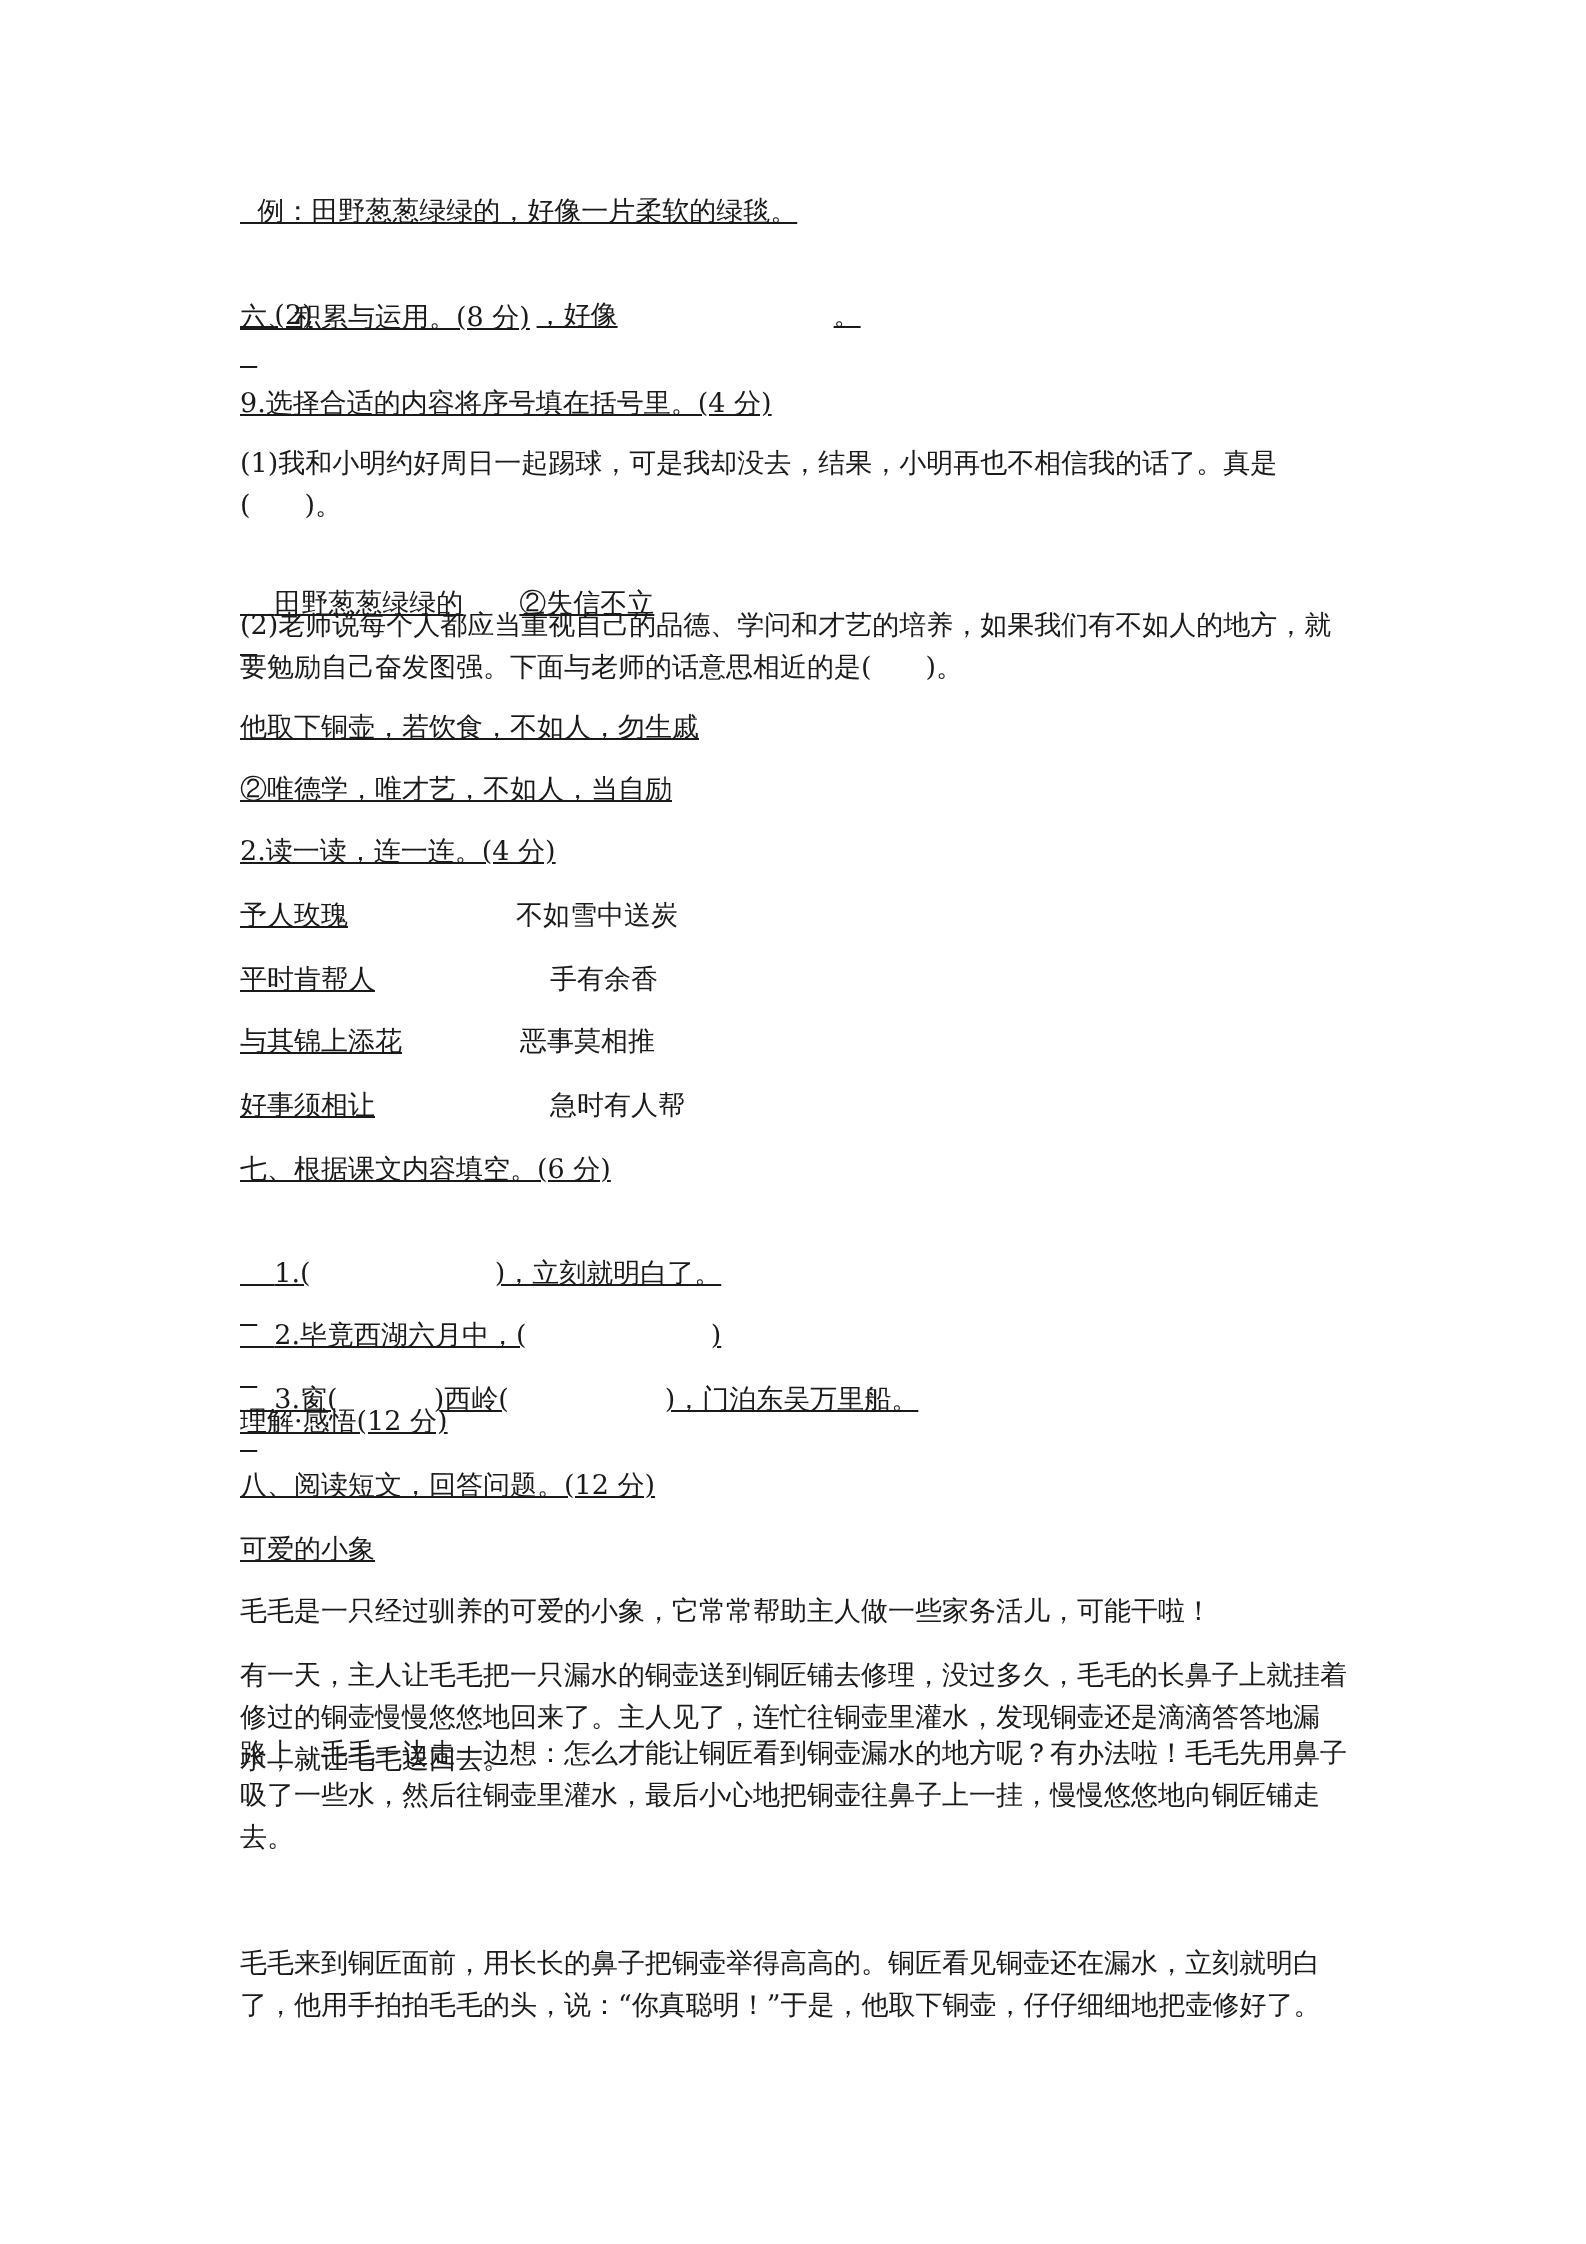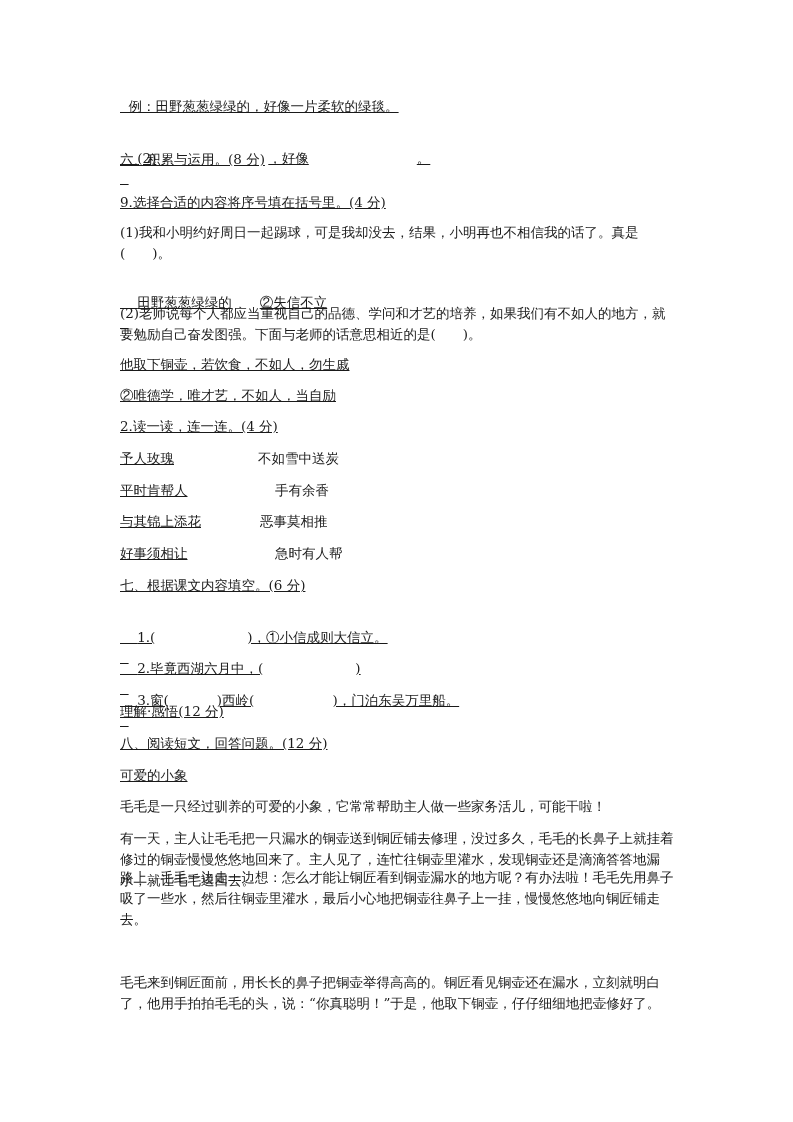--- a/index.html
+++ b/index.html
@@ -42,21 +42,21 @@
   <div class="line" style="top:480px">平时肯帮人</div>
   <div class="match-right" style="top:480px;left:275px">手有余香</div>
   <div class="line" style="top:511px">与其锦上添花</div>
   <div class="match-right" style="top:511px;left:260px">恶事莫相推</div>
   <div class="line" style="top:543px">好事须相让</div>
   <div class="match-right" style="top:543px;left:275px">急时有人帮</div>
 
   <div class="line" style="top:575px">七、根据课文内容填空。(6 分)</div>
 
   <div class="line" style="top:607px">
-    <span>1.(</span><span class="gap" style="width:92px"></span><span>)，①小信成则大信立。</span>
+    <span>1.(</span><span class="gap" style="width:92px"></span><span>)，立刻就明白了。</span>
   </div>
   <div class="line" style="top:638px">
     <span>2.毕竟西湖六月中，(</span><span class="gap" style="width:92px"></span><span>)</span>
   </div>
   <div class="line" style="top:670px">
     <span>3.窗(</span><span class="gap" style="width:48px"></span><span>)西岭(</span><span class="gap" style="width:78px"></span><span>)，门泊东吴万里船。</span>
   </div>
 
   <div class="line" style="top:701px">理解·感悟(12 分)</div>
   <div class="line" style="top:733px">八、阅读短文，回答问题。(12 分)</div>

